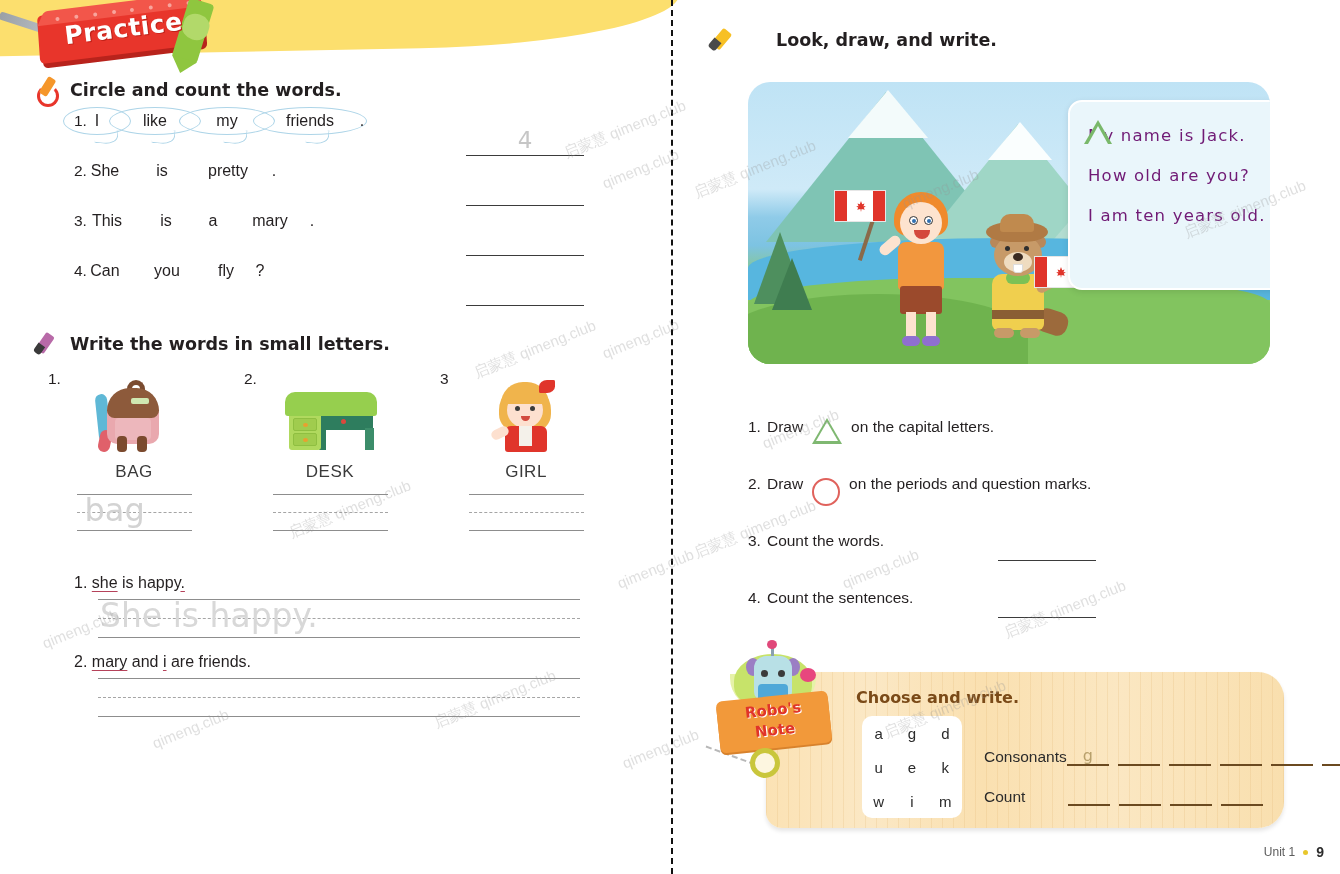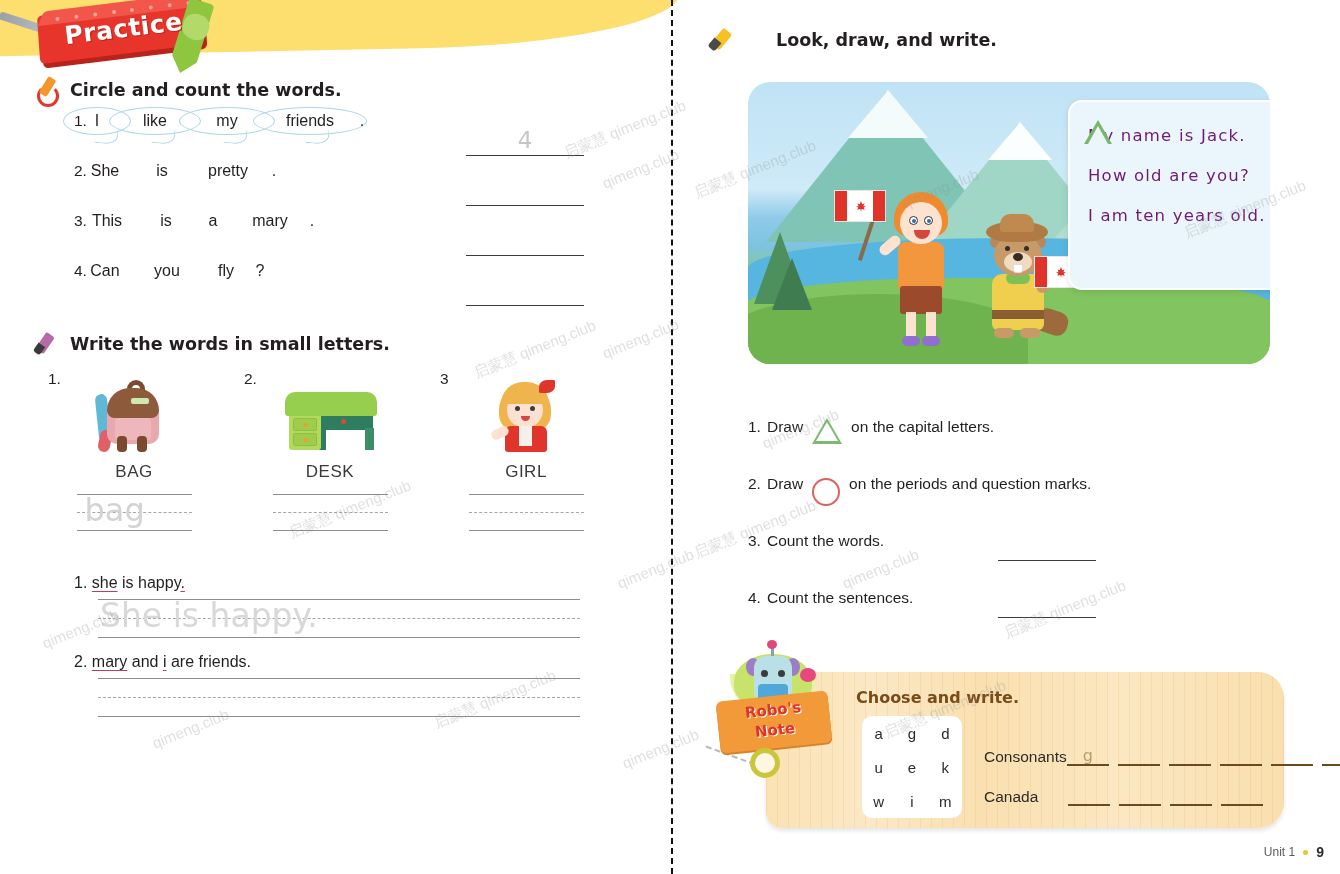--- a/index.html
+++ b/index.html
@@ -783,21 +783,21 @@
           <span class="robo-blanks">
             <span class="rb">g</span>
             <span class="rb"></span>
             <span class="rb"></span>
             <span class="rb"></span>
             <span class="rb"></span>
             <span class="rb"></span>
           </span>
         </div>
         <div class="robo-row">
-          <span class="robo-lbl">Canada</span>
+          <span class="robo-lbl">Count</span>
           <span class="robo-blanks">
             <span class="rb"></span>
             <span class="rb"></span>
             <span class="rb"></span>
             <span class="rb"></span>
           </span>
         </div>
       </div>
   </div>
 

